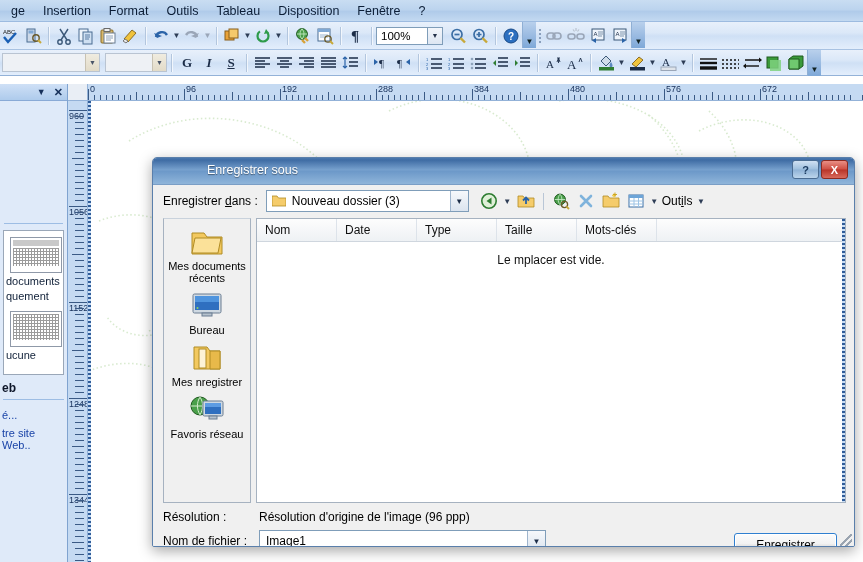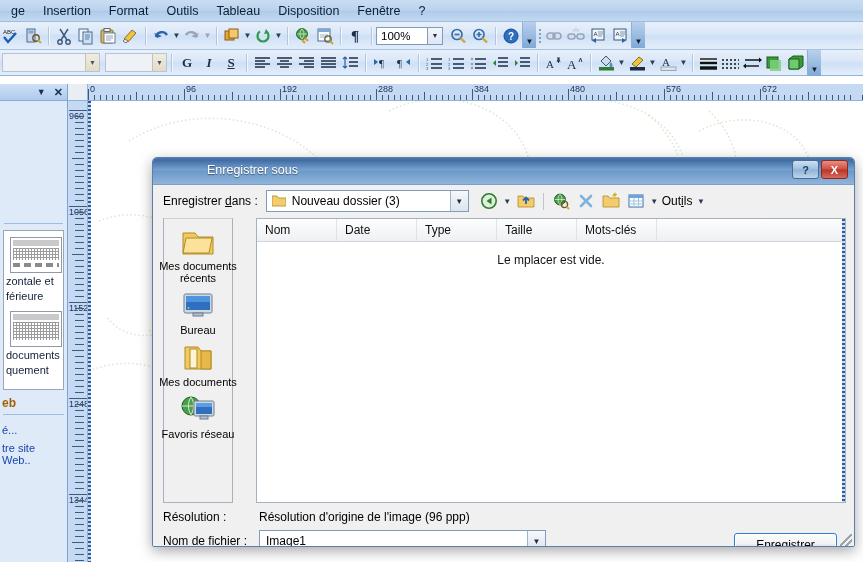--- a/index.html
+++ b/index.html
@@ -135,21 +135,21 @@
   .tp-thumb .bar { height:6px; background:#c9c9c9; margin-bottom:2px; }
   .tp-thumb .dots {
     height:12px; background:repeating-linear-gradient(to right,#9b9b9b 0 1px,transparent 1px 3px),
                       repeating-linear-gradient(to bottom,#9b9b9b 0 1px,transparent 1px 3px);
   }
   .tp-thumb .dash {
     height:4px; margin-top:3px;
     background:repeating-linear-gradient(to right,#8a8a8a 0 7px,transparent 7px 11px);
   }
   .tp-lbl { font-size:11px; color:#102038; line-height:13px; padding-left:2px; margin-top:2px; }
-  .tp-head2 { font-size:12px; font-weight:bold; color:#a16207; padding:6px 10px 2px 2px; }
+  .tp-head2 { font-size:12px; font-weight:bold; color:#0f172a; padding:6px 10px 2px 2px; }
   .tp-sep { height:1px; background:#9dbde4; margin:2px 3px 6px 3px; }
   .tp-link { font-size:11px; color:#1a44a8; padding:3px 2px; }
 
   
   .dialog {
     position:absolute; left:152px; top:157px; width:703px; height:390px;
     background:#f0f0f0;
     border:1px solid #5a7fab;
     border-radius:5px 5px 2px 2px;
     box-shadow:0 4px 14px rgba(0,0,0,.35);
@@ -187,21 +187,21 @@
     margin-left:auto; width:18px; height:20px; background:linear-gradient(to bottom,#f6f8fb,#dbe4ef);
     border-left:1px solid #9fb5cd; display:flex; align-items:center; justify-content:center;
     font-size:8px; color:#1b2c47;
   }
   .dlgtool { display:flex; align-items:center; margin-left:9px; gap:3px; }
   .dlgtool .b { width:22px; height:22px; display:flex; align-items:center; justify-content:center; }
   .dlgtool .sepv { width:1px; height:17px; background:#b9c6d6; margin:0 3px; }
   .outils { font-size:12px; color:#000; display:flex; align-items:center; gap:4px; }
 
   .places {
-    position:absolute; left:10px; top:33px; width:70px; height:285px;
+    position:absolute; left:10px; top:33px; width:88px; height:285px;
     background:#f0f0f0; border:1px solid #a6b2c0; border-top-color:#c9d2dc;
     display:flex; flex-direction:column; align-items:center; padding-top:5px;
   }
   .place { width:86px; text-align:center; margin-bottom:4px; }
   .place .ic { height:36px; display:flex; align-items:center; justify-content:center; }
   .place .nm { font-size:11px; color:#000; line-height:12px; padding:0 2px; }
 
   .filelist {
     position:absolute; left:103px; top:33px; width:590px; height:285px;
     background:#ffffff; border:1px solid #a6b2c0;
@@ -591,39 +591,36 @@
 
   <div class="taskpane">
     <div class="tp-head">
       <span class="tp-caret">▼</span>
       <span class="tp-x">✕</span>
     </div>
     <div class="tp-body">
       <div class="tp-rule"></div>
       <div class="tp-group">
 
-        <div class="tp-opt">
-          <div class="tp-thumb">
-            <div class="bar"></div>
-              <div class="dots"></div>
-              <div class="dash"></div>
-          </div>
-          <div class="tp-lbl">zontale et</div>
-          <div class="tp-lbl">férieure</div>
-        </div>
 
         <div class="tp-opt">
           <div class="tp-thumb">
             <div class="bar"></div>
               <div class="dots" style="height:18px;"></div>
           </div>
           <div class="tp-lbl">documents</div>
           <div class="tp-lbl">quement</div>
         </div>
 
+        <div class="tp-opt">
+          <div class="tp-thumb">
+            <div class="dots" style="height:26px;"></div>
+          </div>
+          <div class="tp-lbl">ucune</div>
+        </div>
 
       </div>
       <div class="tp-head2">eb</div>
       <div class="tp-sep"></div>
       <div class="tp-link">é...</div>
       <div class="tp-link">tre site Web..</div>
     </div>
   </div>
 
   <div class="corner"></div>
@@ -968,21 +965,21 @@
           <div class="nm">Bureau</div>
         </div>
         <div class="place">
           <div class="ic">
             <svg width="34" height="30">
                 <path d="M4 4h13l3 4h10v18H4z" fill="#f3c95f" stroke="#b08c25"></path>
                 <rect x="9" y="6" width="7" height="19" fill="#fdf3d6" stroke="#b08c25"></rect>
                 <path d="M20 8h10v18H20z" fill="#e8b94a" stroke="#b08c25"></path>
               </svg>
           </div>
-          <div class="nm">Mes documents</div>
+          <div class="nm">Mes nregistrer</div>
         </div>
         <div class="place">
           <div class="ic">
             <svg width="36" height="30">
                 <circle cx="11" cy="11" r="9" fill="#4a9f4a" stroke="#1e5a1e"></circle>
                 <path d="M2 11h18M11 2.2c3.4 4.6 3.4 12.2 0 17.6M11 2.2c-3.4 4.6-3.4 12.2 0 17.6" stroke="#d5eccf" fill="none" stroke-width="1"></path>
                 <rect x="14" y="6" width="20" height="15" rx="1.5" fill="#cfd9e2" stroke="#6a7d92"></rect>
                 <rect x="16" y="8" width="16" height="11" fill="#2f6fc0"></rect>
                 <rect x="16" y="8" width="16" height="4" fill="#5d9ce3"></rect>
                 <rect x="20" y="21" width="8" height="3" fill="#b6c2cd" stroke="#6a7d92"></rect>

